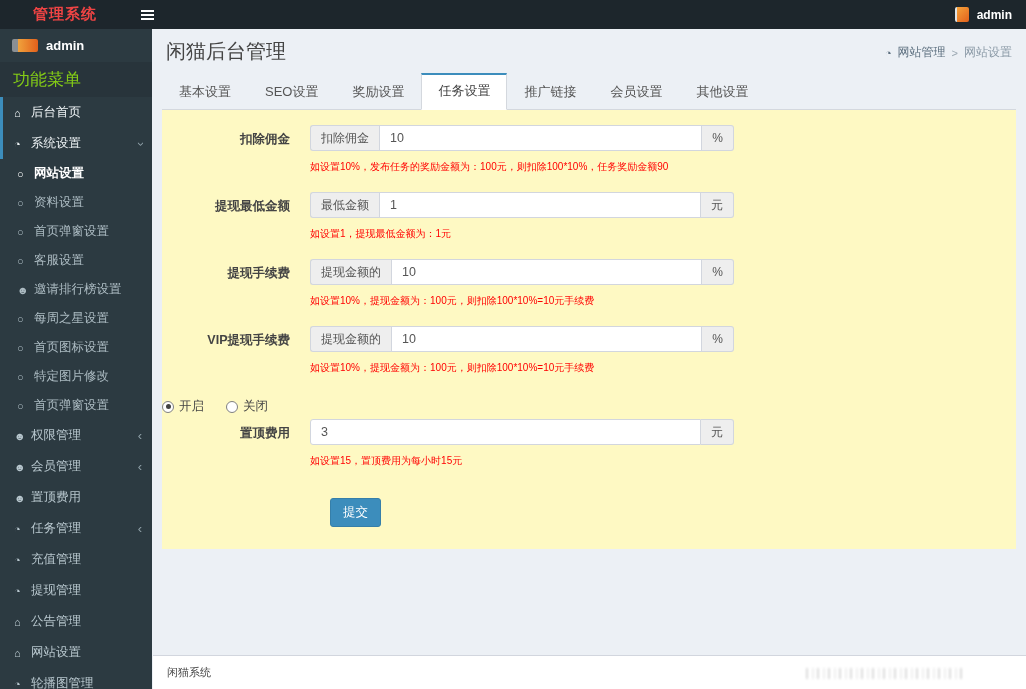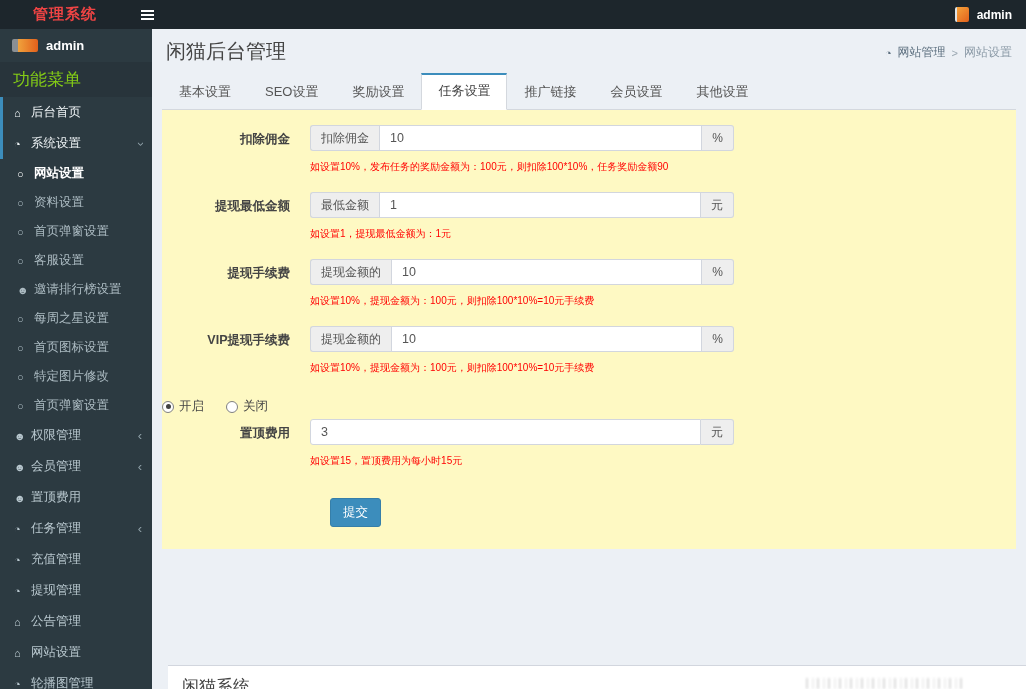--- a/index.html
+++ b/index.html
@@ -79,22 +79,22 @@
   .radio-circle { width:12px; height:12px; border:1px solid #808080; border-radius:50%;
     position:relative; background:#fff; flex-shrink:0; }
   .radio-circle.checked::after { content:""; position:absolute; inset:2.5px;
     background:#424242; border-radius:50%; }
   .submit-row { margin-top:16px; padding-left:168px; }
   .submit-btn { background:#3c8dbc; border:1px solid #367fa9; color:#fff; font-size:12.5px;
     padding:5px 12px; border-radius:3px; cursor:pointer;
     font-family:"Liberation Sans","DejaVu Sans",sans-serif; }
 
   
-  .main-footer { position:absolute; left:16px; right:0; bottom:0; height:24px; background:#fff;
-    border-top:1px solid #d2d6de; padding:9px 14px; font-size:17px; color:#444; }
+  .main-footer { position:absolute; left:1px; right:0; bottom:0; height:34px; background:#fff;
+    border-top:1px solid #d2d6de; padding:9px 14px; font-size:11px; color:#444; }
   .watermark { position:absolute; right:62px; top:12px; width:158px; height:11px;
     background:repeating-linear-gradient(90deg, rgba(120,120,120,.45) 0 2px, transparent 2px 6px,
       rgba(160,160,160,.3) 6px 8px, transparent 8px 11px);
     filter:blur(1px); opacity:.55; }
 </style>
 </head>
 <body>
 
 <div class="topbar">
   <div class="brand">管理系统</div>

